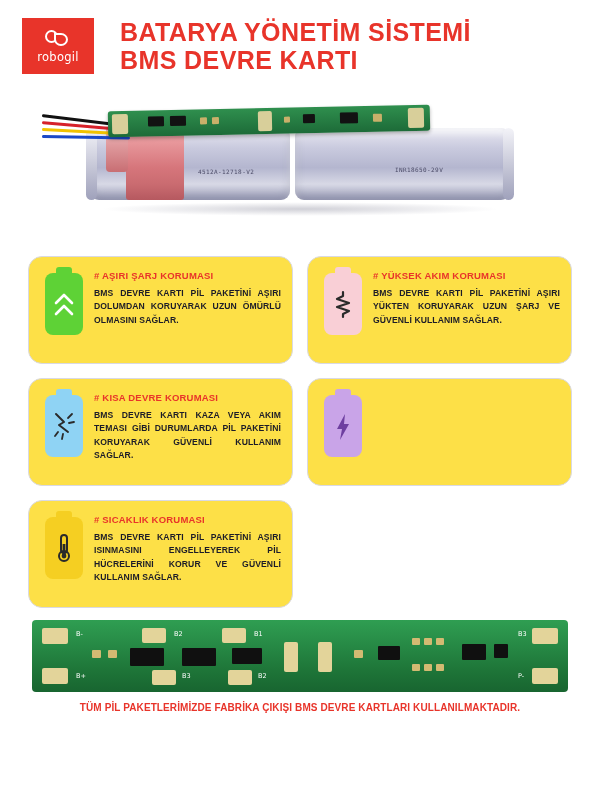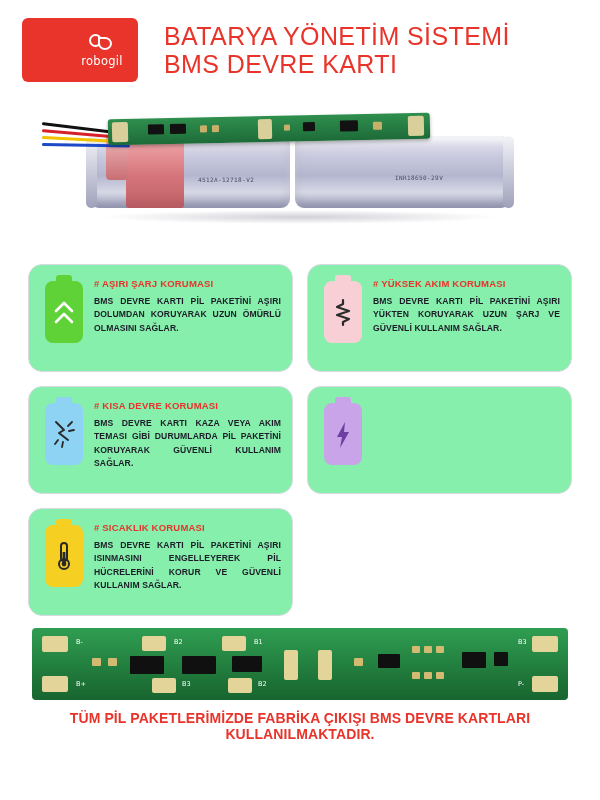--- a/index.html
+++ b/index.html
@@ -21,29 +21,28 @@
   }
 
   
   .header {
     display: flex;
     align-items: center;
     padding: 18px 0 6px 22px;
   }
   .logo-box {
     width: 72px;
-    height: 64px;
+    height: 56px;
     background: #e8342a;
-    border-radius: 6px;
+    border-radius: 0;
     display: flex;
     flex-direction: column;
     align-items: center;
     justify-content: center;
     flex: none;
-    padding-left: 44px;
   }
   .logo-mark {
     width: 26px;
     height: 18px;
     position: relative;
   }
   .logo-mark .c1 {
     position: absolute;
     left: 0; top: 1px;
     width: 13px; height: 13px;
@@ -65,21 +64,21 @@
     font-size: 11.5px;
     letter-spacing: 0.3px;
     margin-top: 3px;
     font-family: "DejaVu Sans", sans-serif;
   }
   .title-block {
     margin-left: 26px;
   }
   .title-1, .title-2 {
     color: #e8342a;
-    font-weight: normal;
+    font-weight: bold;
     font-size: 25px;
     letter-spacing: 0.4px;
     line-height: 1.12;
     white-space: nowrap;
   }
 
   
   .hero {
     position: relative;
     width: 560px;
@@ -190,21 +189,21 @@
   .features {
     display: grid;
     grid-template-columns: 1fr 1fr;
     gap: 14px 14px;
     padding: 10px 28px 0 28px;
     box-sizing: border-box;
   }
   .card {
     border: 1.6px solid #d9d9e3;
     border-radius: 14px;
-    background: #86efac;
+    background: #fde047;
     display: flex;
     padding: 10px 11px;
     box-sizing: border-box;
     min-height: 108px;
   }
   .card-icon {
     width: 48px;
     flex: none;
     display: flex;
     align-items: flex-start;
@@ -286,21 +285,21 @@
     border-radius: 1px;
   }
   .b-label {
     position: absolute;
     color: #ffffff;
     font-size: 6.5px;
     font-family: "DejaVu Sans", sans-serif;
   }
   .footer-note {
     text-align: center;
-    font-size: 14px;
+    font-size: 10px;
     font-weight: bold;
     color: #e8342a;
     margin-top: 10px;
     letter-spacing: .1px;
   }
 </style>
 </head>
 <body>
 
 <div class="page">

